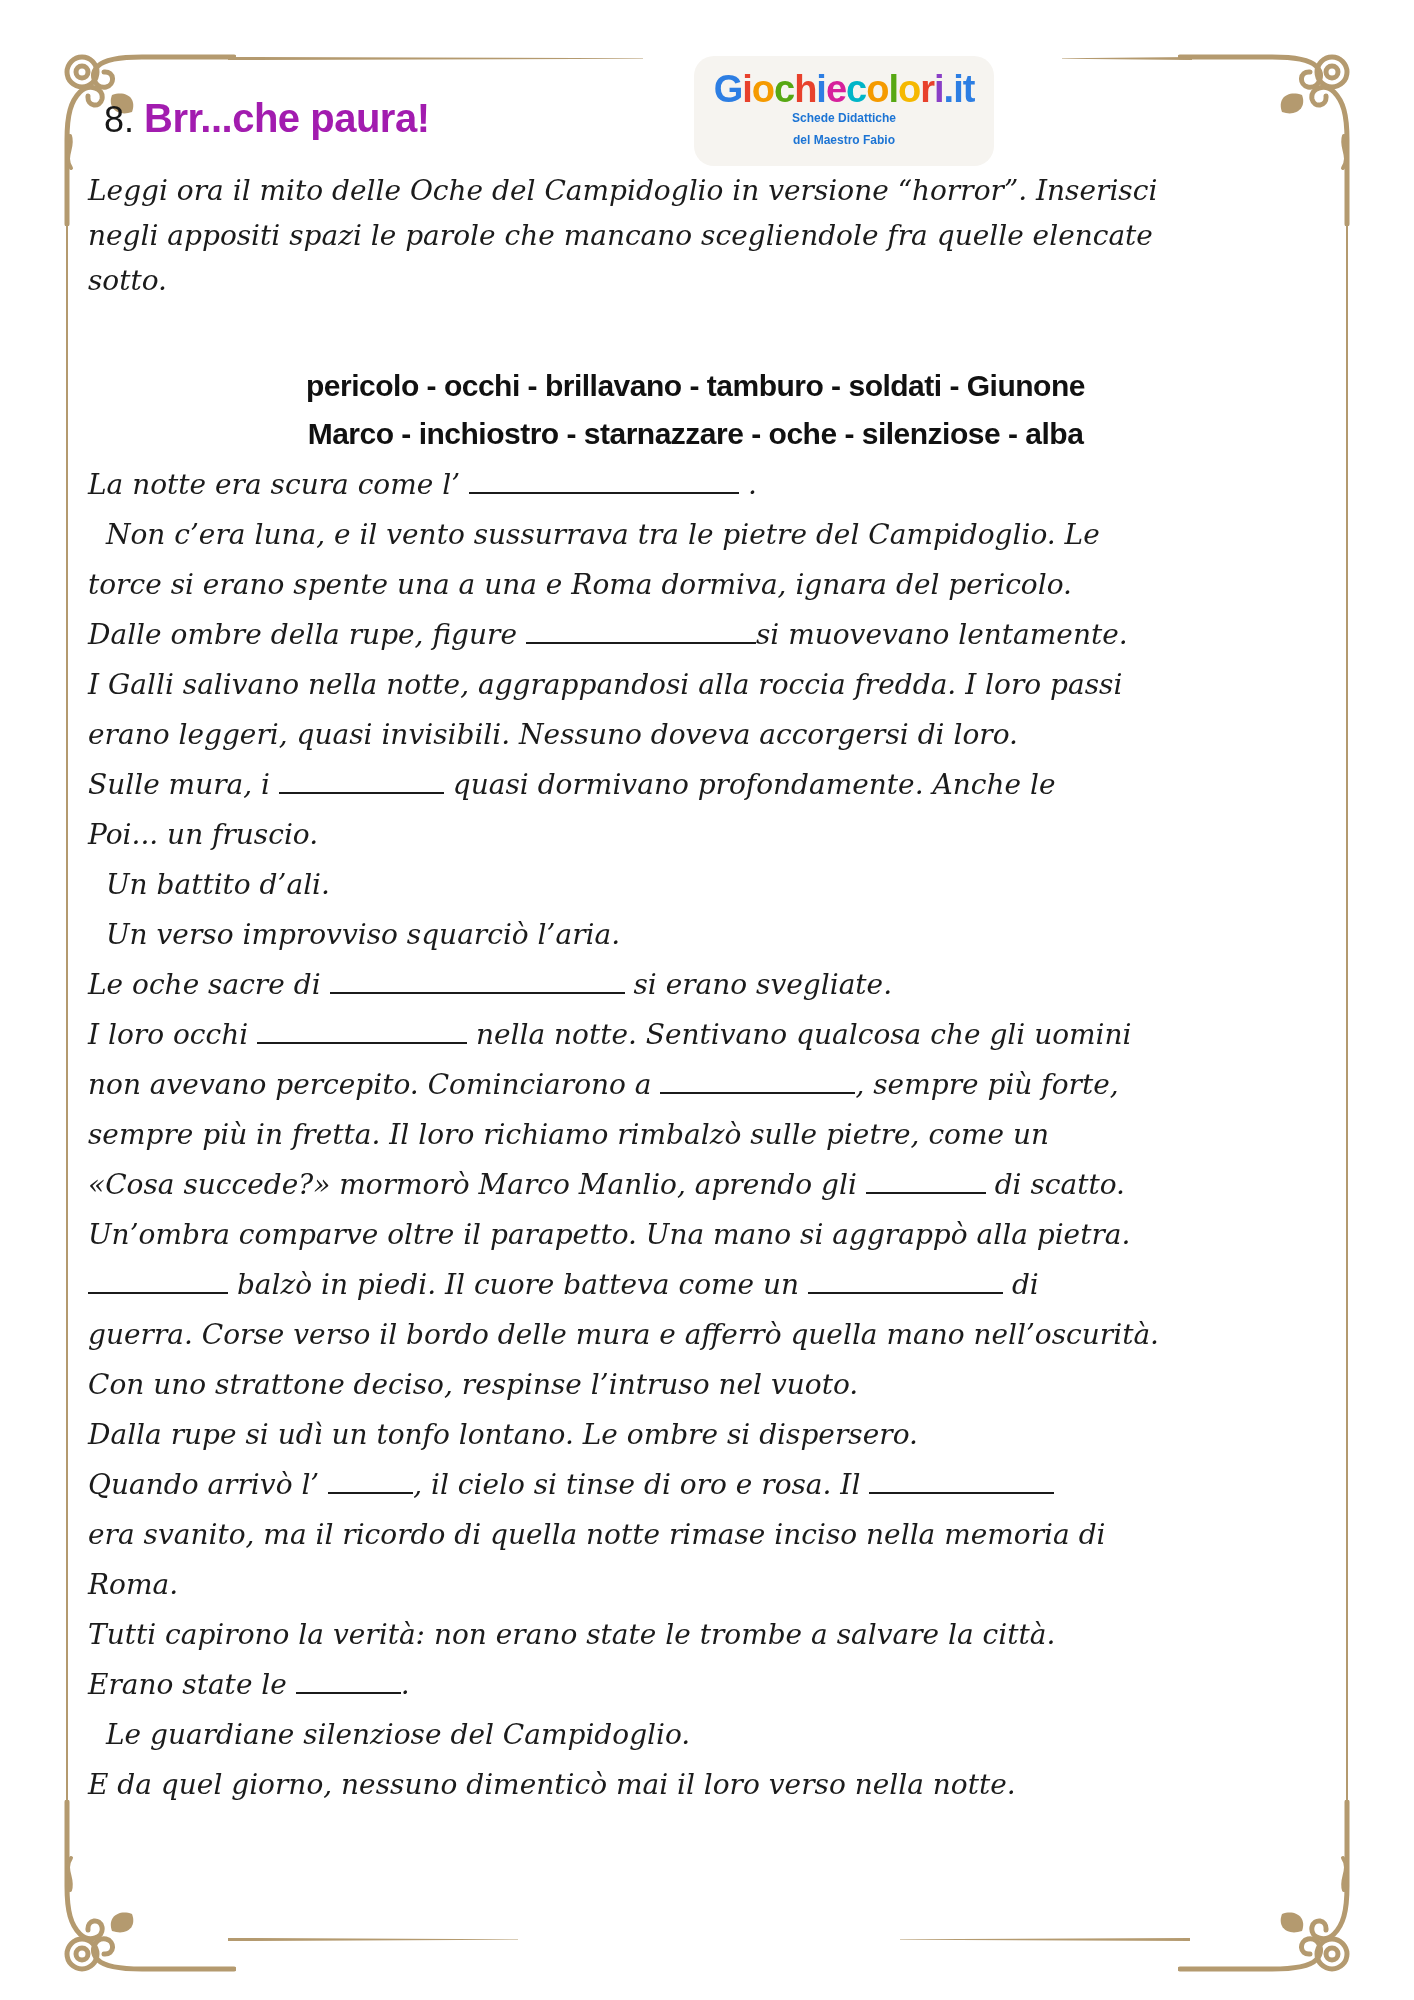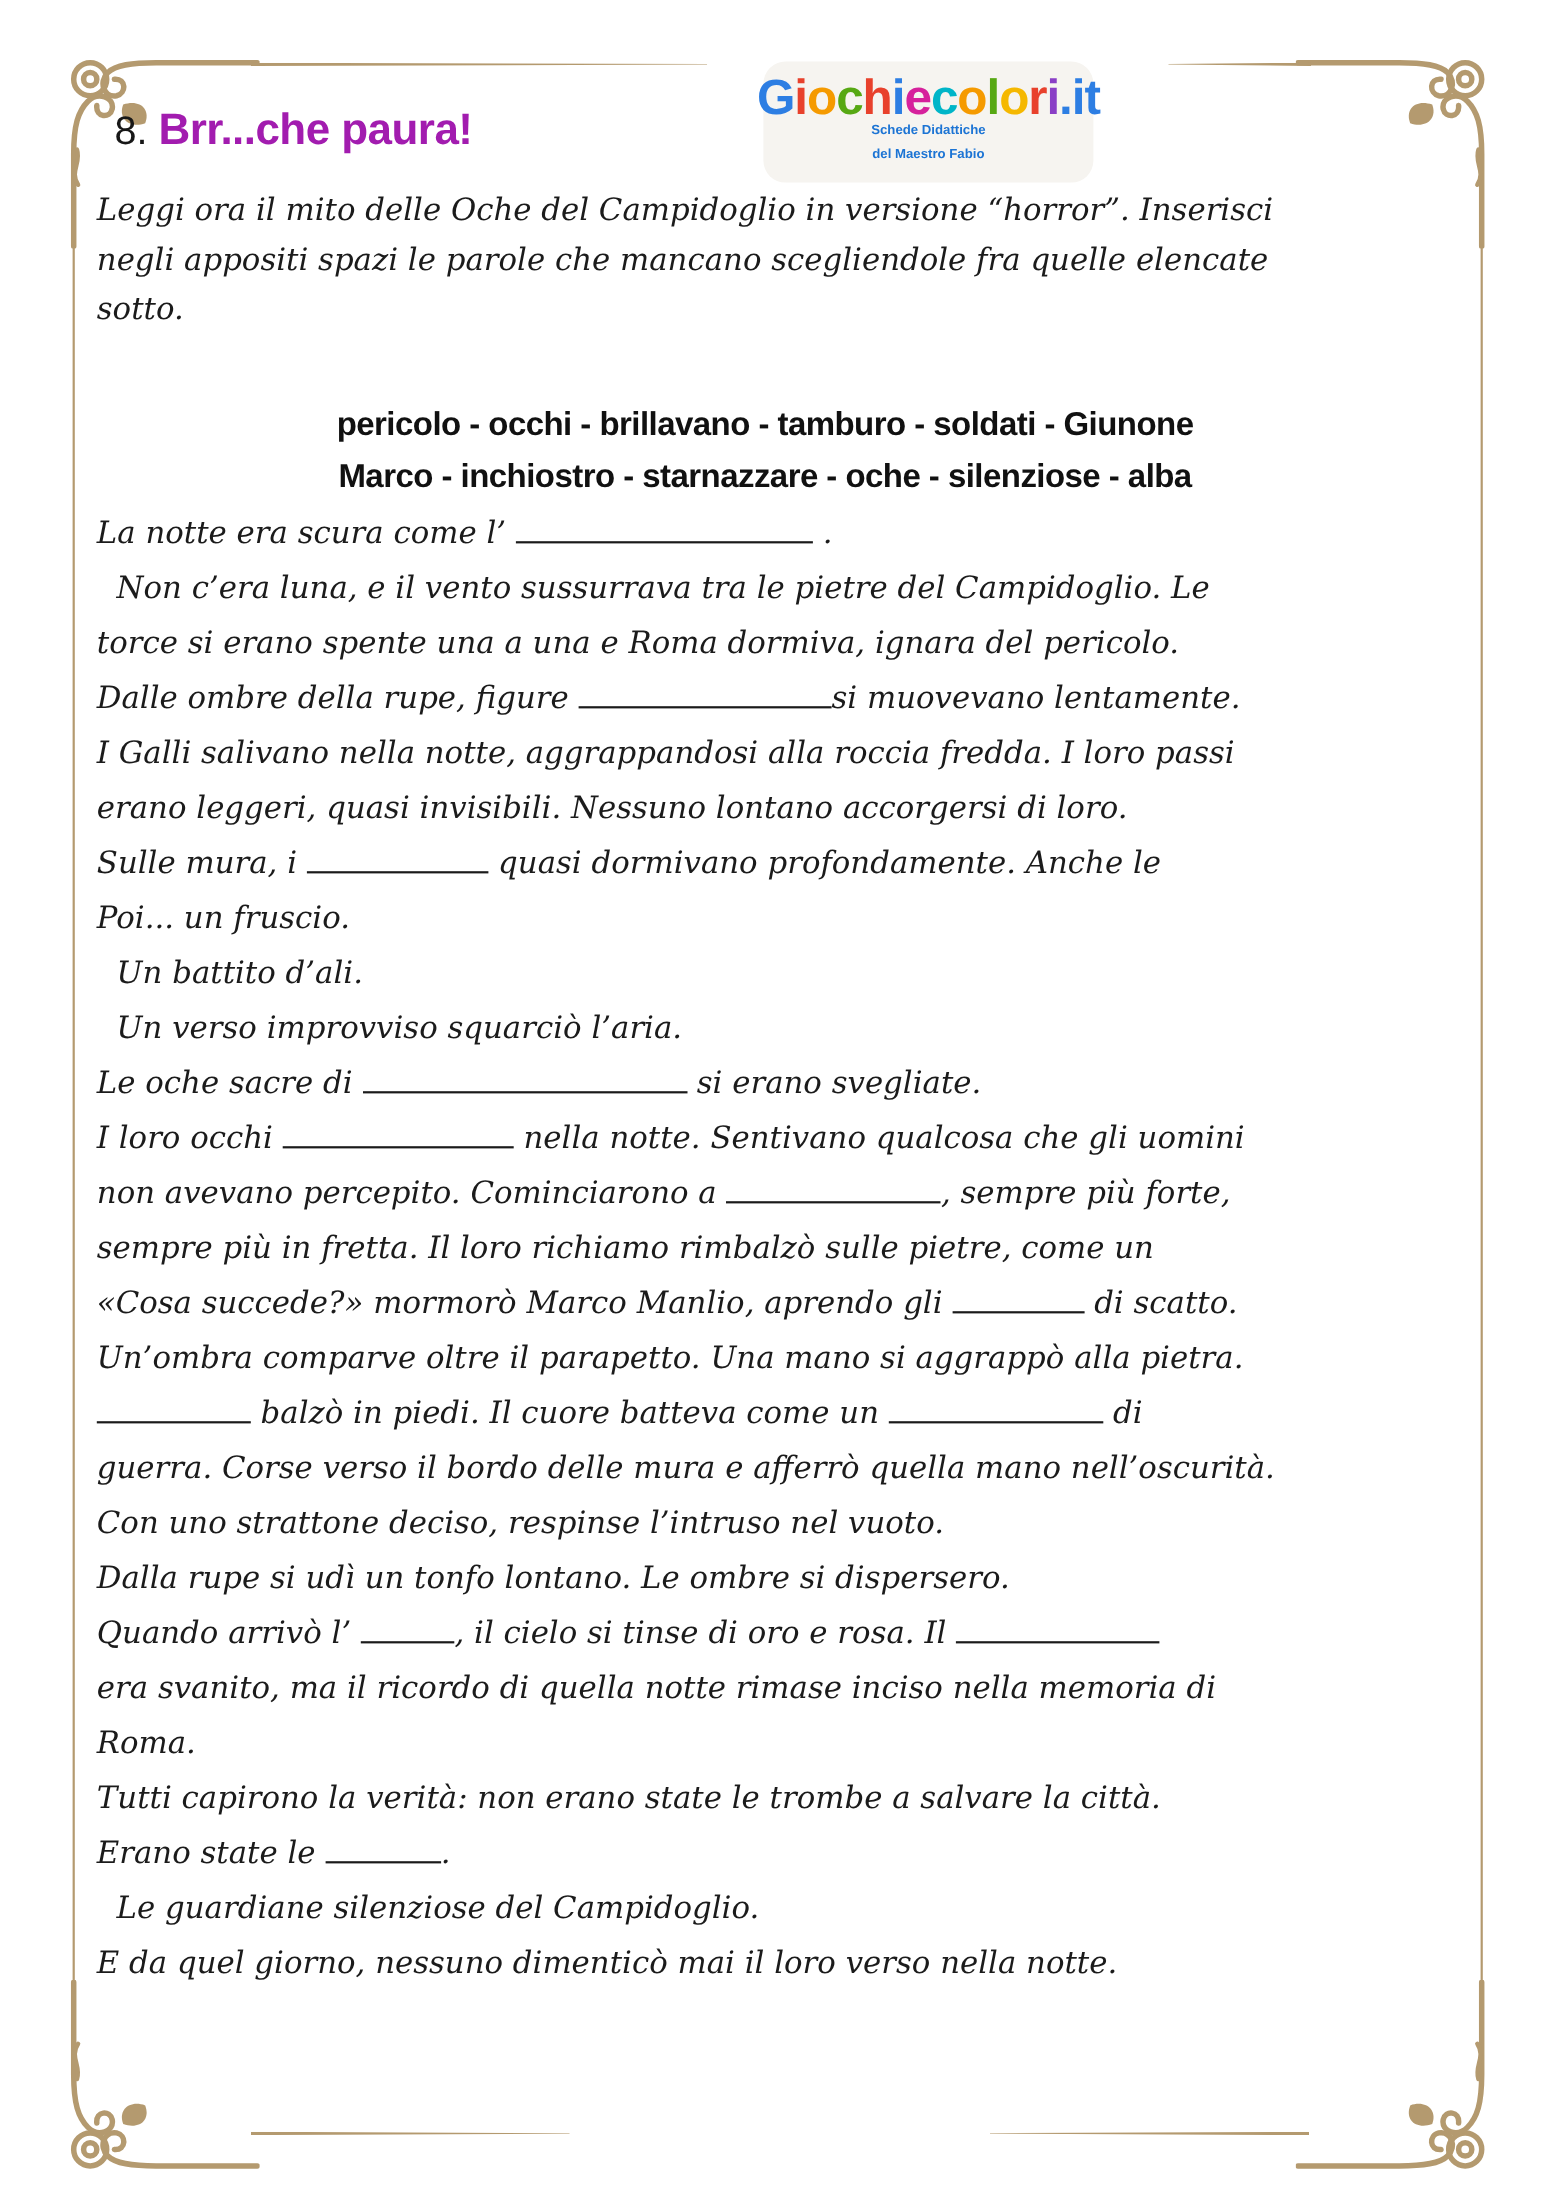--- a/index.html
+++ b/index.html
@@ -29,21 +29,21 @@
   
   .logo-card {
     position:absolute; left:694px; top:56px;
     width:300px; height:110px;
     background:#f6f4f0;
     border-radius:20px;
     display:flex; flex-direction:column;
     align-items:center; justify-content:center;
     z-index:3;
   }
-  .logo-brand { font-size:45px; font-weight:bold; letter-spacing:-1px; line-height:36px; }
+  .logo-brand { font-size:38px; font-weight:bold; letter-spacing:-1px; line-height:36px; }
   .logo-sub   { font-size:12px; font-weight:bold; line-height:22px; }
 
   
   .title-row { position:absolute; left:104px; top:96px; white-space:nowrap; }
   .title-num  { font-size:36px; font-weight:400; color:#171717; margin-right:10px; }
   .title-text { font-size:40px; font-weight:800; letter-spacing:-0.5px; color:#a21caf; }
 
   
   .cursive { font-family:"DejaVu Serif", serif; font-style:italic; }
 
@@ -130,21 +130,21 @@
     <div>pericolo - occhi - brillavano - tamburo - soldati - Giunone</div>
     <div>Marco - inchiostro - starnazzare - oche - silenziose - alba</div>
   </div>
 
   <div class="story cursive">
       <div class="story-line"><span>La notte era scura come l’ </span><span class="blank" style="width: 270px;"></span><span> .</span></div>
       <div class="story-line indent"><span>Non c’era luna, e il vento sussurrava tra le pietre del Campidoglio. Le</span></div>
       <div class="story-line"><span>torce si erano spente una a una e Roma dormiva, ignara del pericolo.</span></div>
       <div class="story-line"><span>Dalle ombre della rupe, figure </span><span class="blank" style="width: 230px;"></span><span>si muovevano lentamente.</span></div>
       <div class="story-line"><span>I Galli salivano nella notte, aggrappandosi alla roccia fredda. I loro passi</span></div>
-      <div class="story-line"><span>erano leggeri, quasi invisibili. Nessuno lontano accorgersi di loro.</span></div>
+      <div class="story-line"><span>erano leggeri, quasi invisibili. Nessuno doveva accorgersi di loro.</span></div>
       <div class="story-line"><span>Sulle mura, i </span><span class="blank" style="width: 165px;"></span><span> quasi dormivano profondamente. Anche le</span></div>
       <div class="story-line"><span>Poi... un fruscio.</span></div>
       <div class="story-line indent"><span>Un battito d’ali.</span></div>
       <div class="story-line indent"><span>Un verso improvviso squarciò l’aria.</span></div>
       <div class="story-line"><span>Le oche sacre di </span><span class="blank" style="width: 295px;"></span><span> si erano svegliate.</span></div>
       <div class="story-line"><span>I loro occhi </span><span class="blank" style="width: 210px;"></span><span> nella notte. Sentivano qualcosa che gli uomini</span></div>
       <div class="story-line"><span>non avevano percepito. Cominciarono a </span><span class="blank" style="width: 195px;"></span><span>, sempre più forte,</span></div>
       <div class="story-line"><span>sempre più in fretta. Il loro richiamo rimbalzò sulle pietre, come un</span></div>
       <div class="story-line"><span>«Cosa succede?» mormorò Marco Manlio, aprendo gli </span><span class="blank" style="width: 120px;"></span><span> di scatto.</span></div>
       <div class="story-line"><span>Un’ombra comparve oltre il parapetto. Una mano si aggrappò alla pietra.</span></div>

